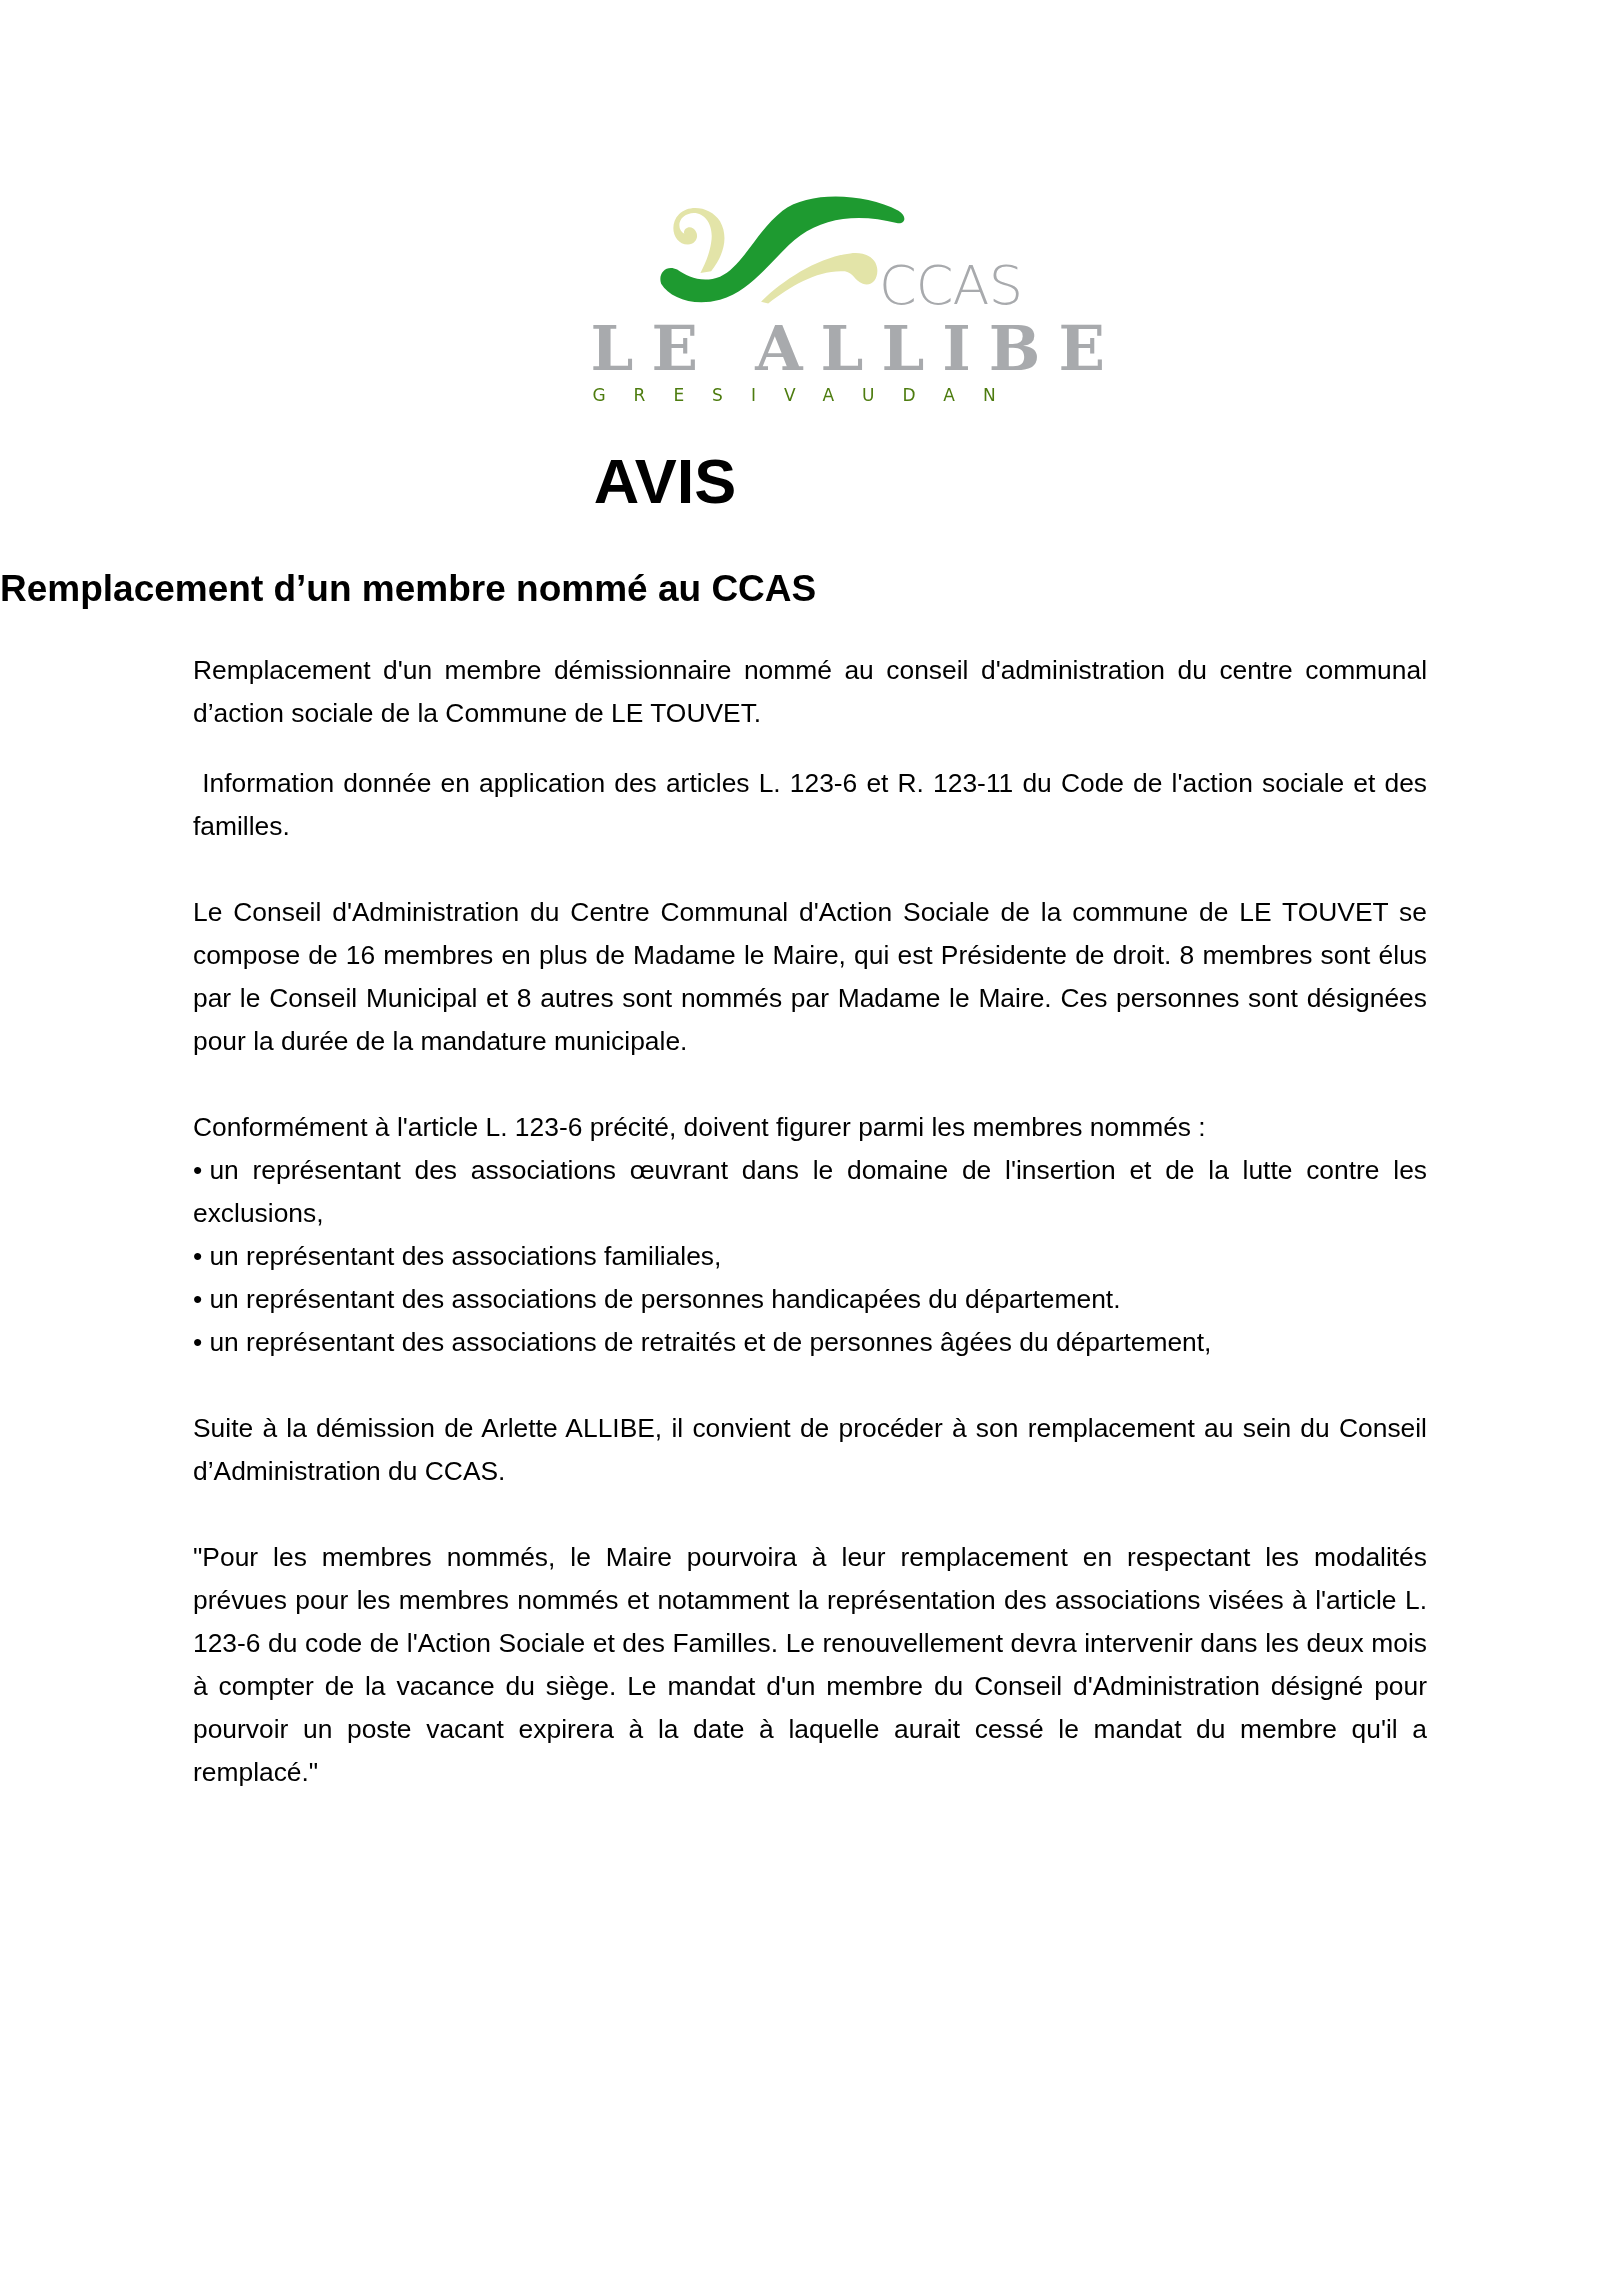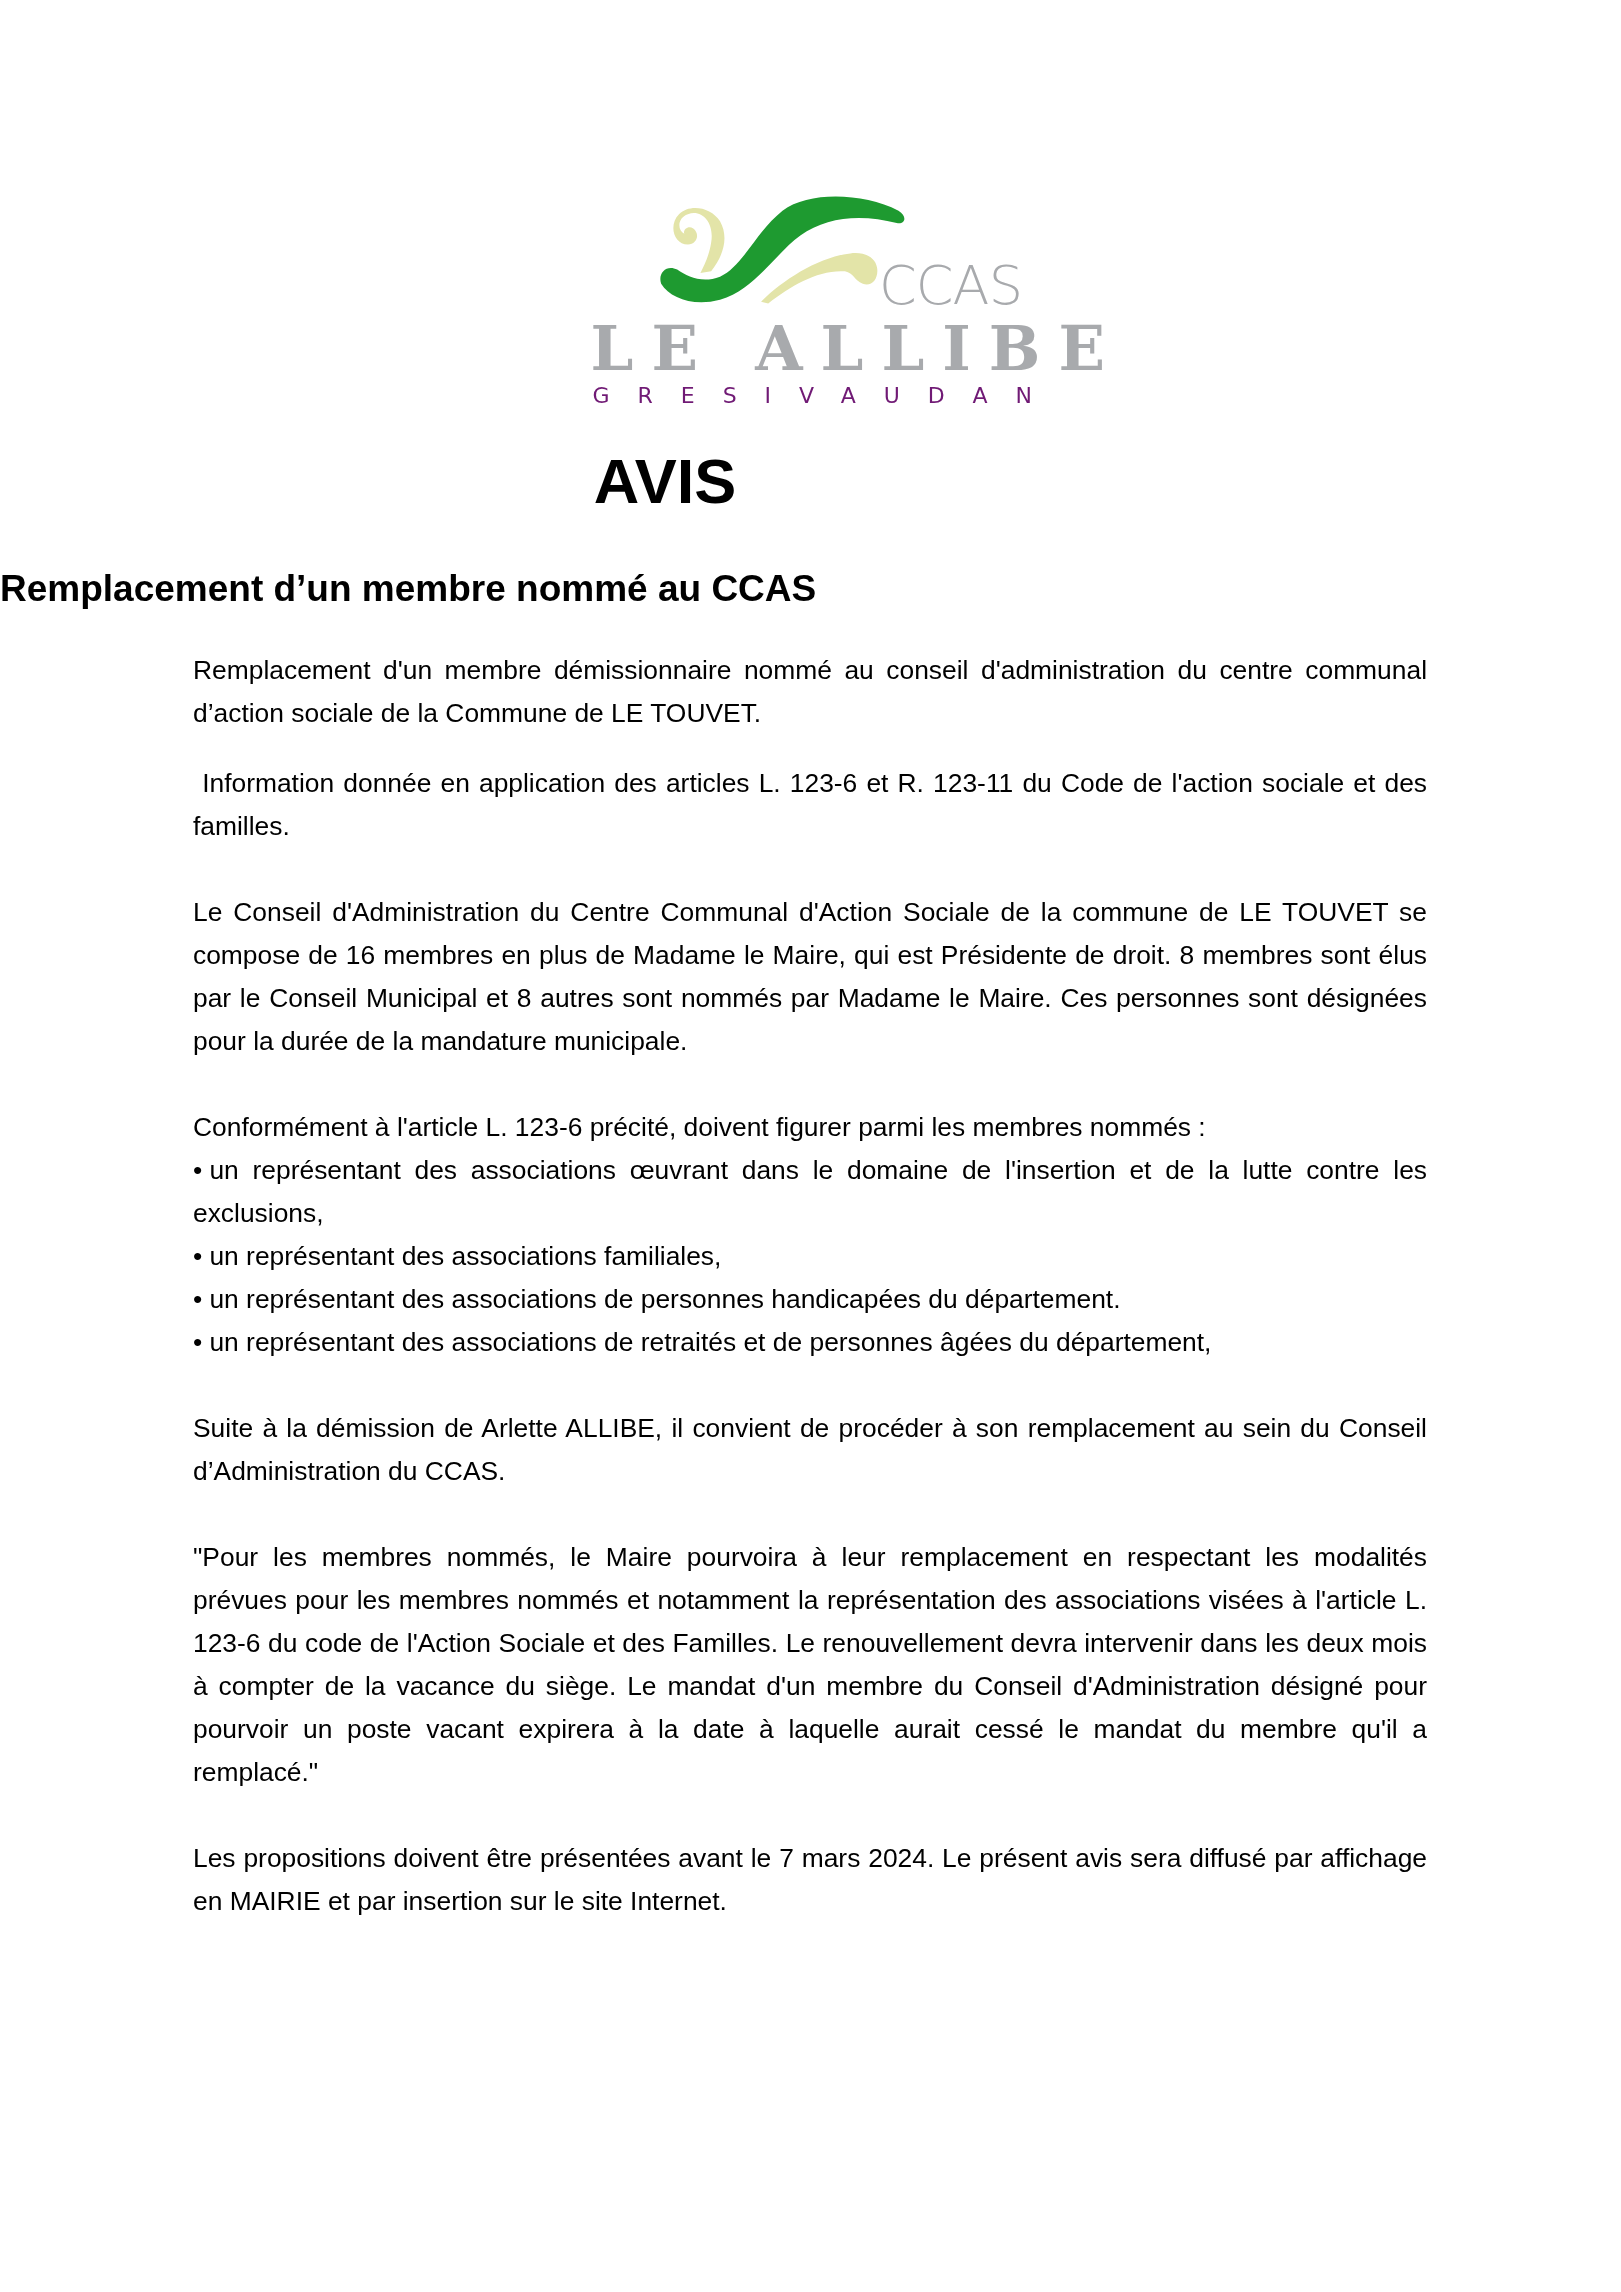--- a/index.html
+++ b/index.html
@@ -19,21 +19,21 @@
   }
   .logo .town {
     position: absolute; left: 3.6px; top: 134px; width: 441px;
     font-family: "DejaVu Serif", serif; font-weight: bold;
     font-size: 61px; line-height: 61px; color: #a8aaad;
     letter-spacing: 18px; white-space: nowrap;
   }
   .logo .region {
     position: absolute; left: 5.4px; top: 202px; width: 439px;
     font-family: "DejaVu Sans", sans-serif;
-    font-size: 22px; line-height: 19.7px; color: #701a75;
+    font-size: 17px; line-height: 19.7px; color: #4d7c0f;
     letter-spacing: 28px; white-space: nowrap;
   }
   .title {
     position: absolute; left: 0; top: 445px; width: 1330px; text-align: center;
     font-family: "Liberation Sans", sans-serif; font-weight: bold;
     font-size: 63px; line-height: 72px;
   }
   .subtitle {
     position: absolute; left: 0; top: 567px; width: 1622px; text-align: left;
     font-family: "Liberation Sans", sans-serif; font-weight: bold;
@@ -79,15 +79,14 @@
     <p class="bullet"><span class="dot">•</span><span>un représentant des associations œuvrant dans le domaine de l'insertion et de la lutte contre les exclusions,</span></p>
     <p class="bullet"><span class="dot">•</span><span>un représentant des associations familiales,</span></p>
     <p class="bullet"><span class="dot">•</span><span>un représentant des associations de personnes handicapées du département.</span></p>
     <p class="bullet"><span class="dot">•</span><span>un représentant des associations de retraités et de personnes âgées du département,</span></p>
   </div>
   <div class="gap-l"></div>
   <p>Suite à la démission de Arlette ALLIBE, il convient de procéder à son remplacement au sein du Conseil d’Administration du CCAS.</p>
   <div class="gap-l"></div>
   <p>"Pour les membres nommés, le Maire pourvoira à leur remplacement en respectant les modalités prévues pour les membres nommés et notamment la représentation des associations visées à l'article L. 123-6 du code de l'Action Sociale et des Familles. Le renouvellement devra intervenir dans les deux mois à compter de la vacance du siège. Le mandat d'un membre du Conseil d'Administration désigné pour pourvoir un poste vacant expirera à la date à laquelle aurait cessé le mandat du membre qu'il a remplacé."</p>
   <div class="gap-l"></div>
-  <p>Les propositions doivent être présentées avant le 7 mars 2024. Le présent avis sera diffusé par affichage en MAIRIE et par insertion sur le site Internet.</p>
 </div>
 
 
 </body></html>

